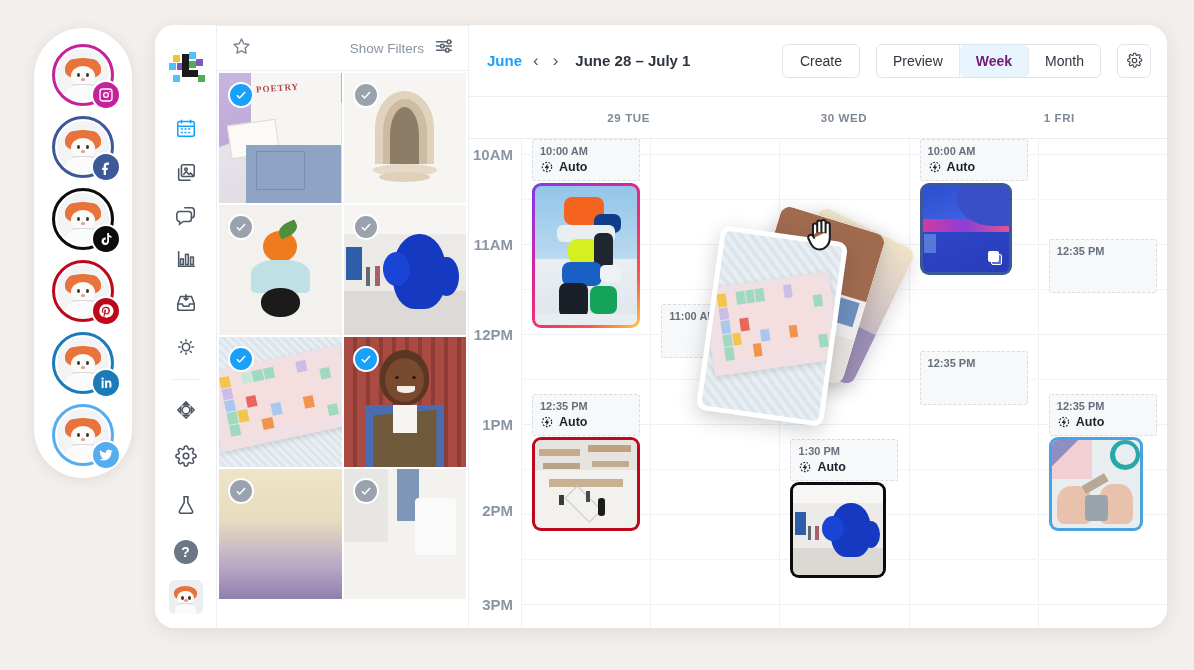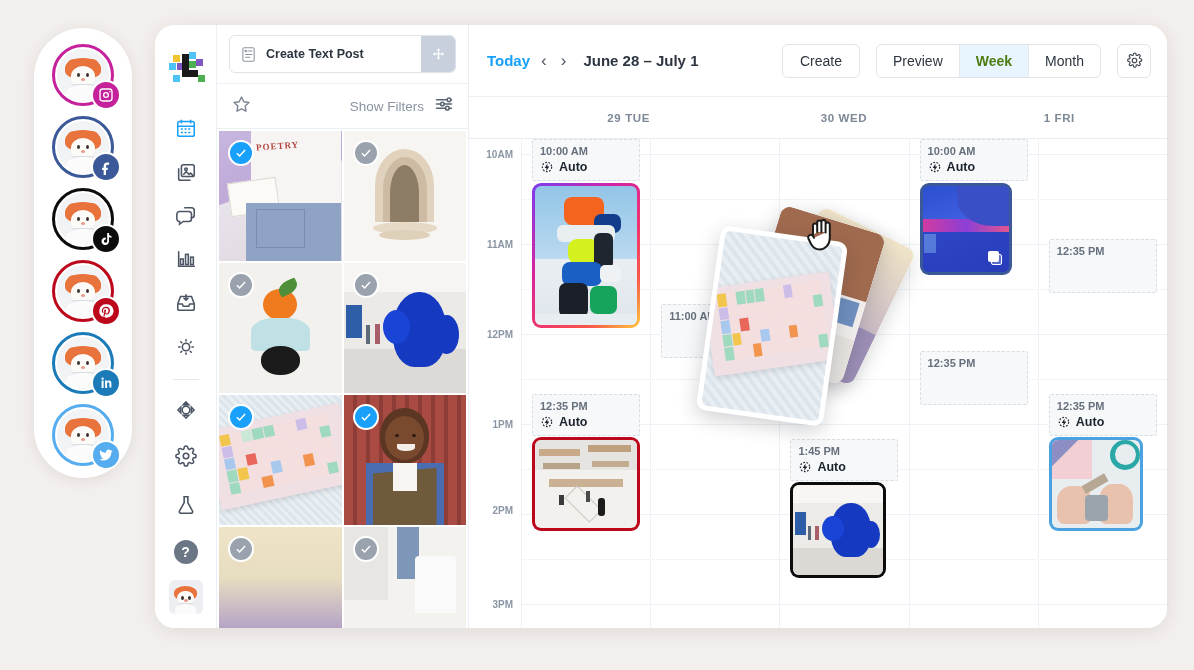--- a/index.html
+++ b/index.html
@@ -138,33 +138,33 @@
     border-bottom: 1px solid #eceff3; gap: 8px; }
   .today-btn { color: #18a0fb; font-weight: bold; font-size: 15px; }
   .arrow { color: #4a5562; font-size: 17px; padding: 0 3px; }
   .range { font-weight: bold; font-size: 15px; color: #2d3640; margin: 0 12px 0 6px; white-space: nowrap; }
   .btn-outline { border: 1px solid #dfe4ea; border-radius: 6px; height: 34px;
     padding: 0 17px; display:flex; align-items:center; font-size: 14px; color: #2d3640; background:#fff; }
   .group { display:flex; border: 1px solid #dfe4ea; border-radius: 6px; overflow: hidden; margin-left: 8px; }
   .group > div { height: 32px; padding: 0 16px; display:flex; align-items:center;
     font-size: 14px; color: #2d3640; border-right: 1px solid #e4e9ef; }
   .group > div:last-child { border-right: none; }
-  .group > div.on { background: #e8f5fe; color: #4d7c0f; font-weight: bold; }
+  .group > div.on { background: #e8f5fe; color: #701a75; font-weight: bold; border-radius: 6px; }
   .gear-btn { width: 34px; height: 34px; border: 1px solid #dfe4ea; border-radius: 6px;
     display:flex; align-items:center; justify-content:center; margin-left: 8px; }
   .gear-btn svg { width: 17px; height: 17px; stroke: #39424d; fill: none; stroke-width: 1.6; }
 
   .daylabels { height: 42px; display:flex; border-bottom: 1px solid #e9edf2; }
   .daylabels .tcol { width: 52px; flex: 0 0 52px; }
   .daylabels .d { flex: 1; display:flex; align-items:center; justify-content:center;
     font-size: 11.5px; font-weight: bold; color: #7d8896; letter-spacing: .6px; }
 
   .grid-body { flex: 1; display: flex; position: relative; overflow: hidden; }
   .timecol { width: 52px; flex: 0 0 52px; position: relative; }
-  .timecol .t { position: absolute; right: 8px; font-size: 10px; font-weight: bold;
+  .timecol .t { position: absolute; right: 8px; font-size: 15px; font-weight: bold;
     color: #8b96a4; transform: translateY(-50%); }
   .daycols { flex: 1; display: flex; position: relative; }
   .daycol { flex: 1; position: relative; border-left: 1px solid #eef1f5; }
   .hline { position: absolute; left: 0; right: 0; height: 1px; background: #eef1f5; }
   .hline.half { background: none; border-top: 1px dotted #e7ebf0; height: 0; }
 
   .slot {
     position: absolute; border: 1px dashed #d7dde4; background: #f7f8fa;
     border-radius: 2px; padding: 5px 7px;
   }
@@ -426,37 +426,20 @@
               <div class="collar"></div>
               <div class="body"></div>
             </div>
         </div>
       </div>
     </div>
 
     <div class="media-panel">
 
 
-      <div class="create-row">
-        <div class="create-post">
-          <div class="cp-main">
-            <svg viewBox="0 0 24 24">
-                <rect x="4" y="2.5" width="16" height="19" rx="2"></rect>
-                <circle cx="8" cy="7" r="1"></circle>
-                <path d="M11 7h6M8 12h9M8 16h6" stroke-linecap="round"></path>
-              </svg>
-            <span class="cp-label">Create Text Post</span>
-          </div>
-          <div class="cp-handle">
-            <svg viewBox="0 0 24 24">
-                <path d="M12 2l3 3h-2v5h5V8l3 3-3 3v-2h-5v5h2l-3 3-3-3h2v-5H6v2l-3-3 3-3v2h5V5H9z"></path>
-              </svg>
-          </div>
-        </div>
-      </div>
 
       <div class="filter-row">
         <span class="star">
           <svg viewBox="0 0 24 24">
               <path d="M12 3.5l2.6 5.4 5.9.8-4.3 4.1 1 5.9-5.2-2.8-5.2 2.8 1-5.9L3.5 9.7l5.9-.8z" stroke-linejoin="round"></path>
             </svg>
         </span>
         <span class="sf">Show Filters</span>
         <span class="sliders">
           <svg viewBox="0 0 24 24">
@@ -630,21 +613,21 @@
               </svg>
             </div>
         </div>
 
       </div>
     </div>
 
     <div class="cal">
 
       <div class="cal-head">
-        <span class="today-btn">Today</span>
+        <span class="today-btn">June</span>
         <span class="arrow">‹</span>
         <span class="arrow">›</span>
         <span class="range">June 28 – July 1</span>
         <div style="flex:1"></div>
         <div class="btn-outline">Create</div>
         <div class="group">
           <div>Preview</div>
           <div class="on">Week</div>
           <div>Month</div>
         </div>
@@ -745,21 +728,21 @@
           </div>
 
           <div class="daycol">
             <div class="slot" style="left:10px;top:165px;width:108px;height:54px">
               <div class="time">11:00 AM</div>
             </div>
           </div>
 
           <div class="daycol">
             <div class="slot" style="left:10px;top:300px;width:108px;height:42px">
-              <div class="time">1:45 PM</div>
+              <div class="time">1:30 PM</div>
               <div class="auto">
                 <svg viewBox="0 0 24 24">
                     <circle cx="12" cy="12" r="8" fill="none" stroke="#1b232c" stroke-width="2" stroke-dasharray="3 2.6"></circle>
                     <path d="M13 6l-5 7.5h3.2L10.6 19l5.4-8h-3.4z" fill="#1b232c"></path>
                   </svg>
                 <span>Auto</span>
               </div>
             </div>
             <div class="post-card" style="left:10px;top:343px;width:96px;height:96px;padding:3px;background:#0c0c0c">
               <div class="inner" style="inset:3px">

